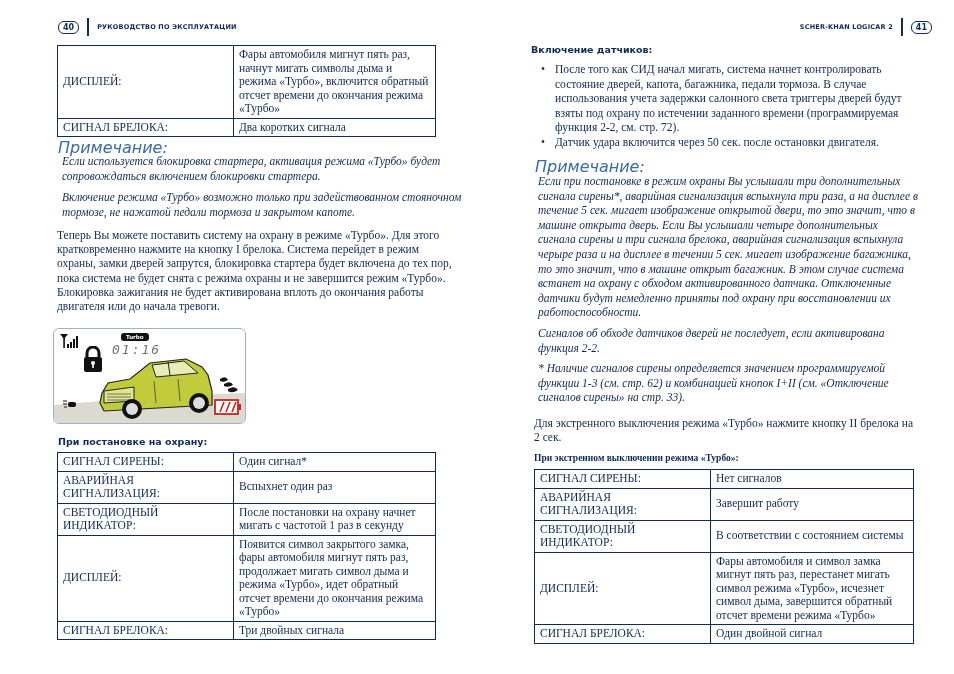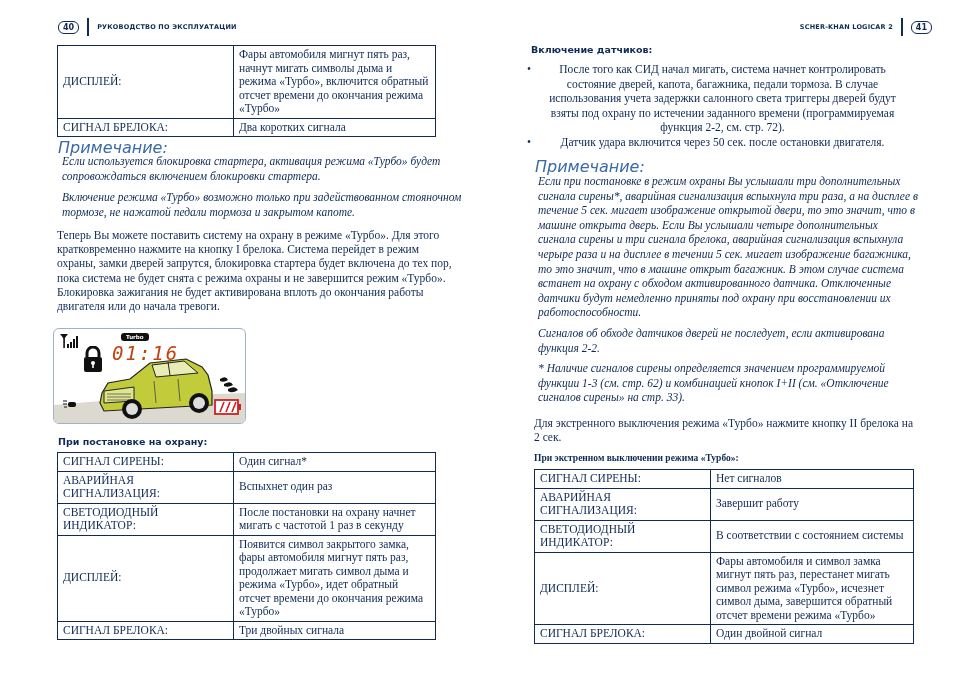--- a/index.html
+++ b/index.html
@@ -74,21 +74,21 @@
       position: absolute; left: 0; bottom: 0; width: 100%; height: 30px;
       background: #dcd9d0; clip-path: polygon(0 40%, 55% 10%, 100% 0, 100% 100%, 0 100%);
     }
     .turbo-badge {
       position: absolute; left: 67px; top: 4px; background: #111; color: #fff;
       font-family: "DejaVu Sans", sans-serif; font-weight: bold; font-size: 5.5px;
       border-radius: 3px; padding: 0 5px; line-height: 8px;
     }
     .timer {
       position: absolute; left: 58px; top: 13px; font-family: "DejaVu Sans Mono", monospace;
-      font-style: italic; font-size: 19px; color: #c2410c; letter-spacing: 2px;
+      font-style: italic; font-size: 13px; color: #737373; letter-spacing: 2px;
     }
   </style>
 </head>
 <body>
 
 <div class="page page-left">
 
   <div class="hdr hdr-left">
     <span class="pnum">40</span>
     <span class="hbar"></span>
@@ -199,21 +199,21 @@
 
 <div class="page page-right">
 
   <div class="hdr hdr-right">
     <span class="htitle">SCHER-KHAN LOGICAR 2</span>
     <span class="hbar"></span>
     <span class="pnum">41</span>
   </div>
 
   <div class="sec-title" style="left:54px; top:44px;">Включение датчиков:</div>
-  <ul class="bullets" style="left:47px; top:62px; width:380px;text-align:center;">
+  <ul class="bullets" style="left:61px; top:62px; width:380px;">
     <li>После того как СИД начал мигать, система начнет контролировать состояние дверей, капота, багажника, педали тормоза. В случае использования учета задержки салонного света триггеры дверей будут взяты под охрану по истечении заданного времени (программируемая функция 2-2, см. стр. 72).</li>
     <li>Датчик удара включится через 50 сек. после остановки двигателя.</li>
   </ul>
 
   <div class="note-title" style="left:58px; top:157px;">Примечание:</div>
   <div class="italic-block" style="left:61px; top:174px; width:380px; line-height:14.6px;">
     <p>Если при постановке в режим охраны Вы услышали три дополнительных сигнала сирены*, аварийная сигнализация вспыхнула три раза, а на дисплее в течение 5 сек. мигает изображение открытой двери, то это значит, что в машине открыта дверь. Если Вы услышали четыре дополнительных сигнала сирены и три сигнала брелока, аварийная сигнализация вспыхнула черыре раза и на дисплее в течении 5 сек. мигает изображение багажника, то это значит, что в машине открыт багажник. В этом случае система встанет на охрану с обходом активированного датчика. Отключенные датчики будут немедленно приняты под охрану при восстановлении их работоспособности.</p>
     <p>Сигналов об обходе датчиков дверей не последует, если активирована функция 2-2.</p>
     <p>* Наличие сигналов сирены определяется значением программируемой функции 1-3 (см. стр. 62) и комбинацией кнопок I+II (см. «Отключение сигналов сирены» на стр. 33).</p>
   </div>

